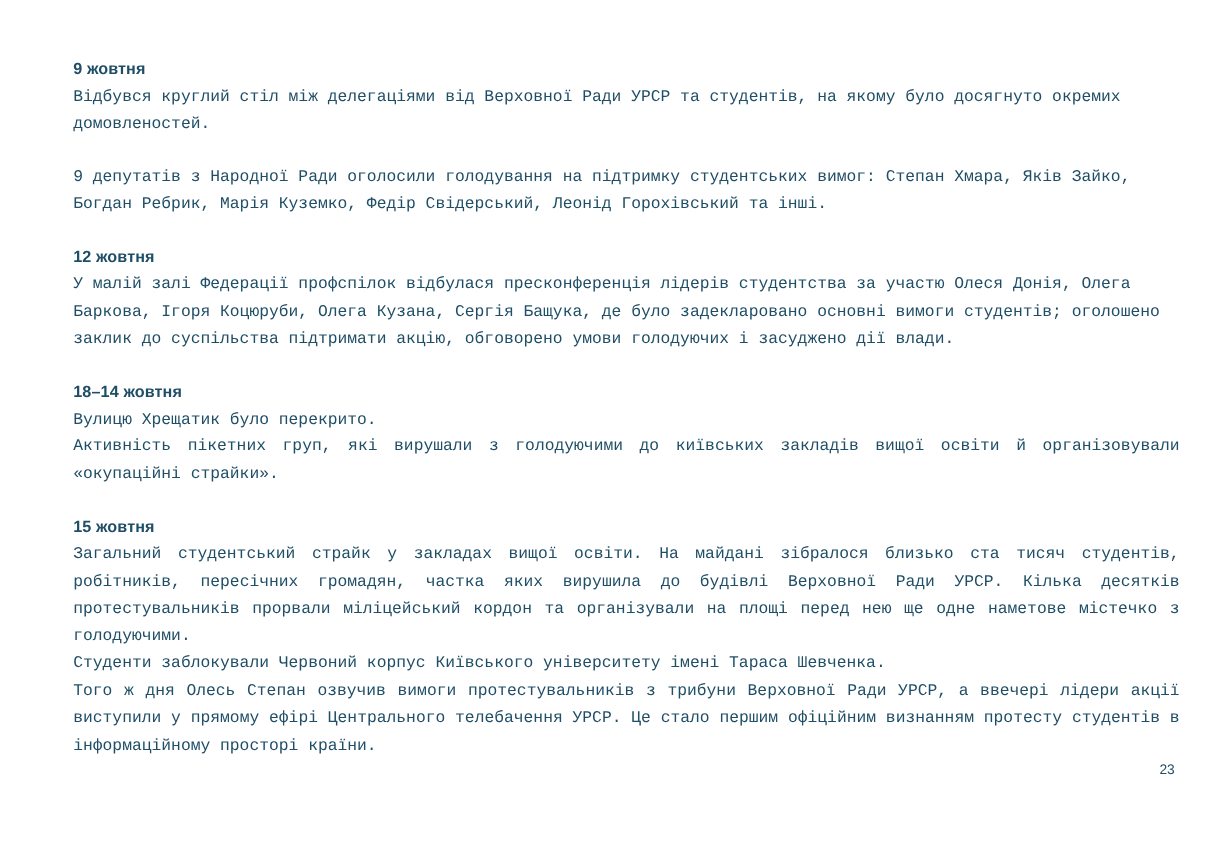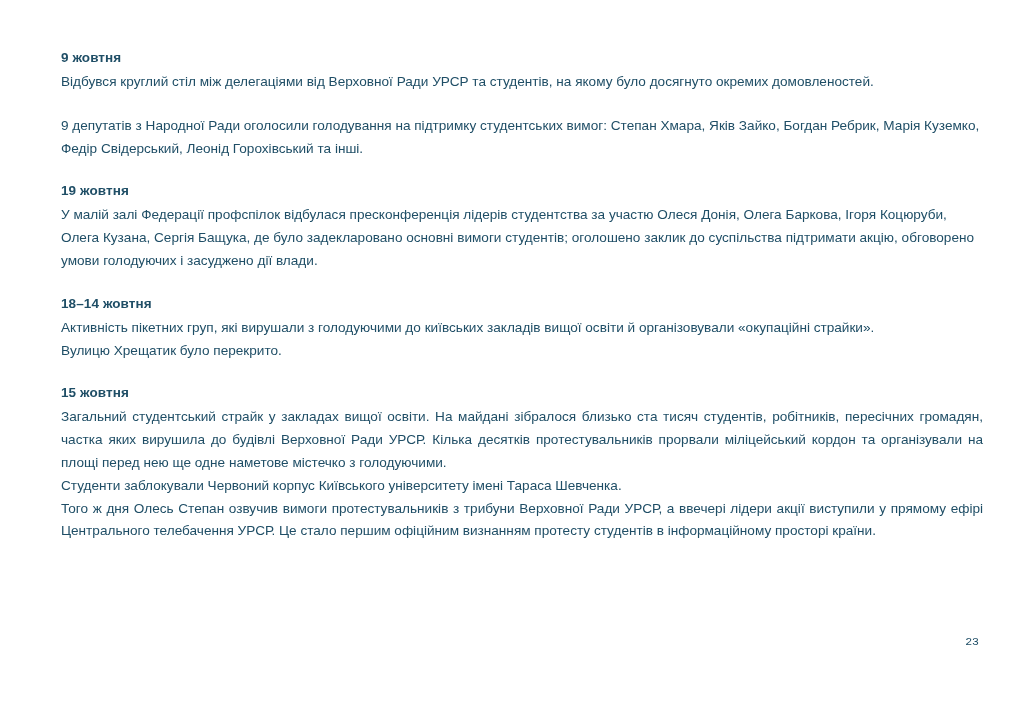--- a/index.html
+++ b/index.html
@@ -39,58 +39,58 @@
     line-height: 1.55;
     color: #1F4E66;
     margin-bottom: 2px;
     letter-spacing: 0.1px;
   }
   .entry-para {
     font-size: 13.6px;
     line-height: 1.68;
     color: #1F4E66;
     margin: 0;
+    font-family: Liberation Mono, monospace;
   }
   .justify {
     text-align: justify;
     text-justify: inter-word;
   }
   .page-number {
     position: absolute;
     right: 52px;
     bottom: 28px;
     font-size: 11.5px;
     color: #1F4E66;
-    font-family: Liberation Mono, monospace;
   }
 </style>
 </head>
 <body>
 
 <div class="page">
   <div class="content">
 
     <div class="entry">
       <div class="entry-date">9 жовтня</div>
       <p class="entry-para">Відбувся круглий стіл між делегаціями від Верховної Ради УРСР та студентів, на якому було досягнуто окремих домовленостей.</p>
     </div>
 
     <div class="entry">
       <p class="entry-para">9 депутатів з Народної Ради оголосили голодування на підтримку студентських вимог: Степан Хмара, Яків Зайко, Богдан Ребрик, Марія Куземко, Федір Свідерський, Леонід Горохівський та інші.</p>
     </div>
 
     <div class="entry">
-      <div class="entry-date">19 жовтня</div>
+      <div class="entry-date">12 жовтня</div>
       <p class="entry-para">У малій залі Федерації профспілок відбулася пресконференція лідерів студентства за участю Олеся Донія, Олега Баркова, Ігоря Коцюруби, Олега Кузана, Сергія Бащука, де було задекларовано основні вимоги студентів; оголошено заклик до суспільства підтримати акцію, обговорено умови голодуючих і засуджено дії влади.</p>
     </div>
 
     <div class="entry">
       <div class="entry-date">18–14 жовтня</div>
+      <p class="entry-para">Вулицю Хрещатик було перекрито.</p>
       <p class="entry-para justify">Активність пікетних груп, які вирушали з голодуючими до київських закладів вищої освіти й організовували «окупаційні страйки».</p>
-      <p class="entry-para">Вулицю Хрещатик було перекрито.</p>
     </div>
 
     <div class="entry">
       <div class="entry-date">15 жовтня</div>
       <p class="entry-para justify">Загальний студентський страйк у закладах вищої освіти. На майдані зібралося близько ста тисяч студентів, робітників, пересічних громадян, частка яких вирушила до будівлі Верховної Ради УРСР. Кілька десятків протестувальників прорвали міліцейський кордон та організували на площі перед нею ще одне наметове містечко з голодуючими.</p>
       <p class="entry-para">Студенти заблокували Червоний корпус Київського університету імені Тараса Шевченка.</p>
       <p class="entry-para justify">Того ж дня Олесь Степан озвучив вимоги протестувальників з трибуни Верховної Ради УРСР, а ввечері лідери акції виступили у прямому ефірі Центрального телебачення УРСР. Це стало першим офіційним визнанням протесту студентів в інформаційному просторі країни.</p>
     </div>
 
   </div>

